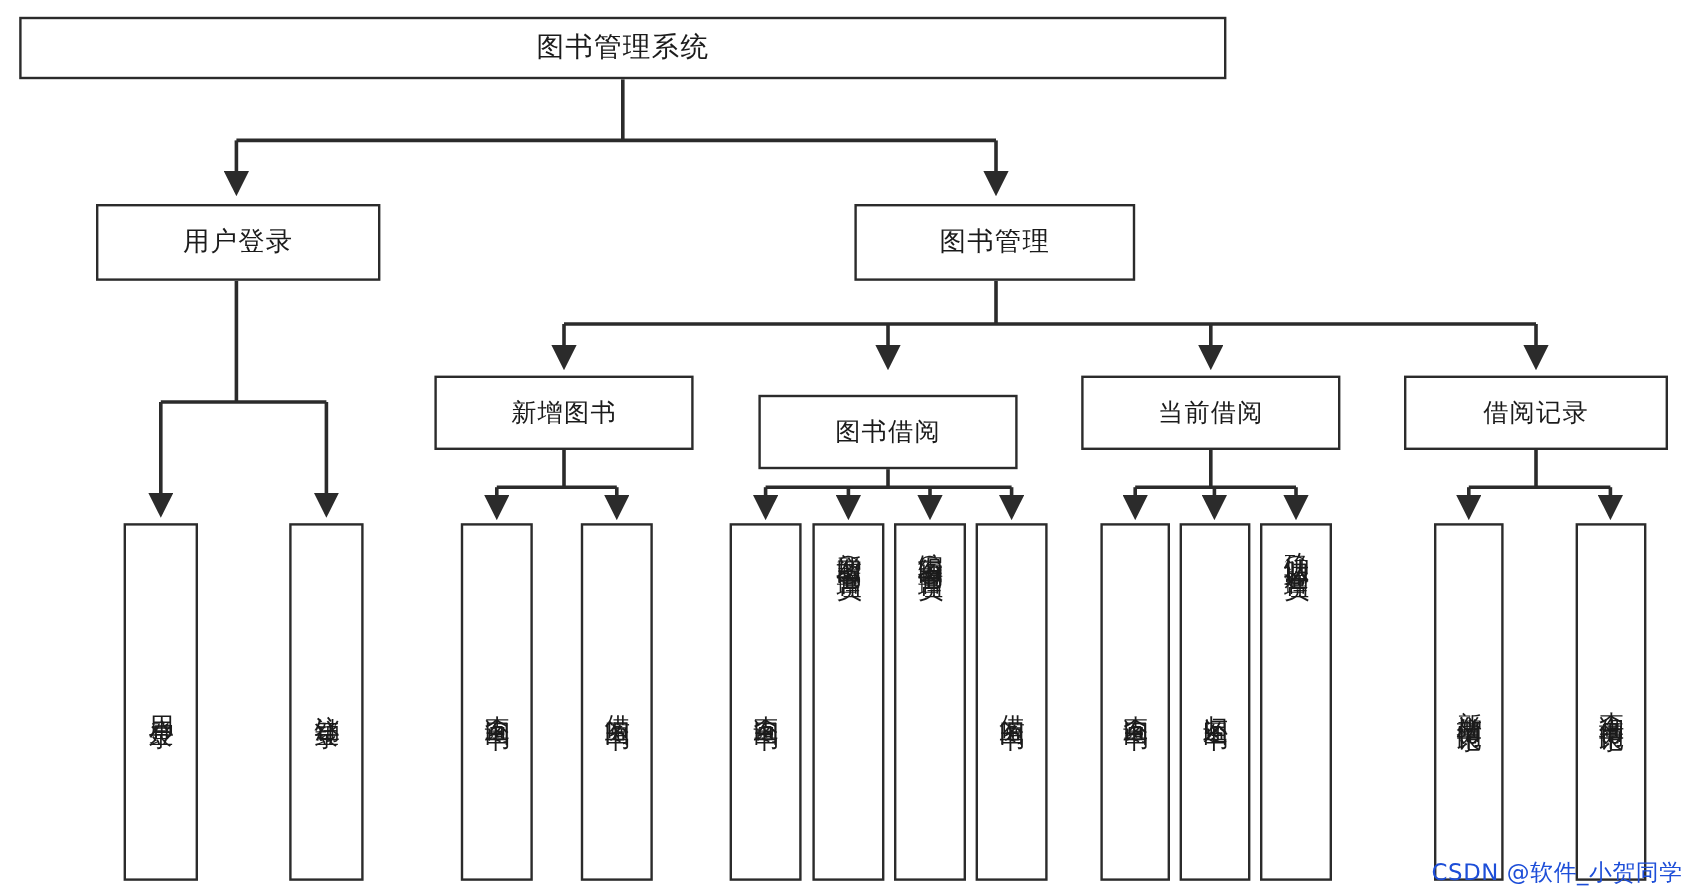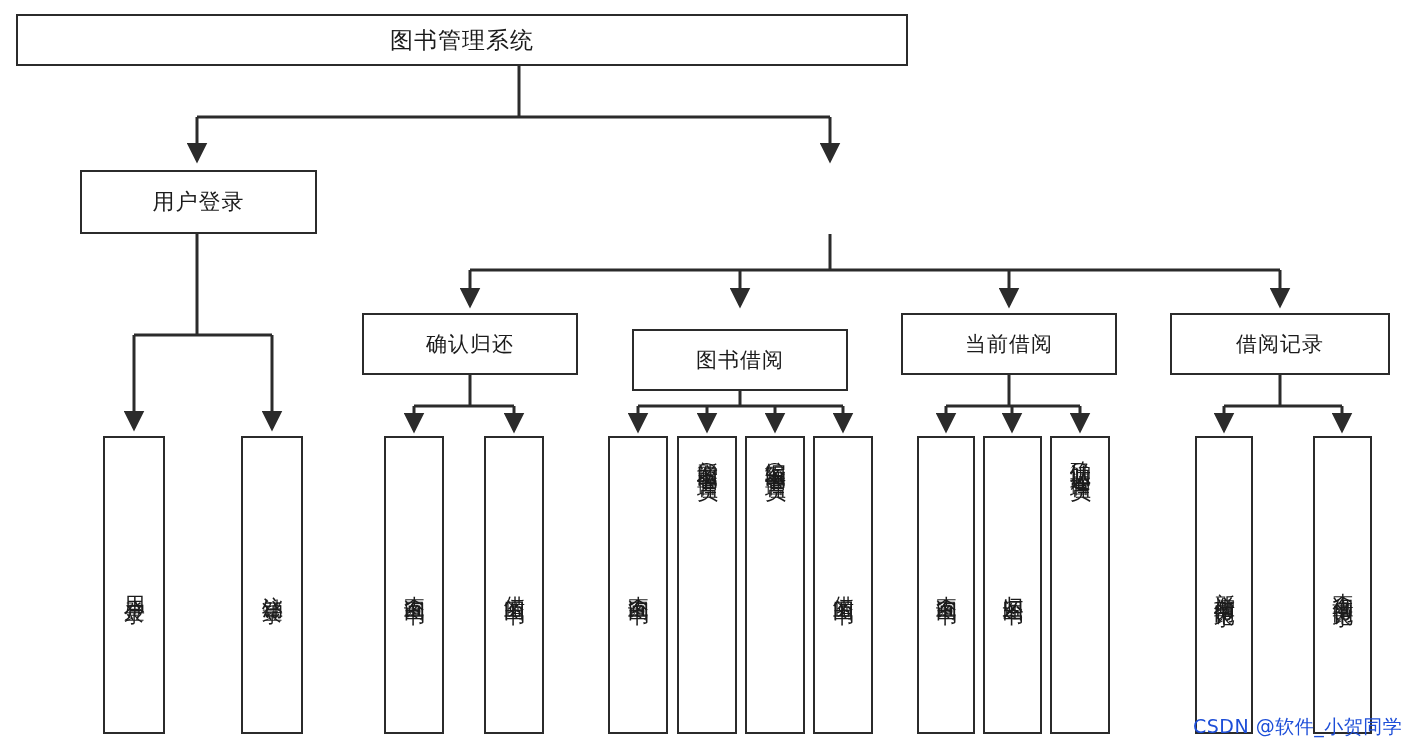--- a/index.html
+++ b/index.html
@@ -117,30 +117,33 @@
       <path d="M 1012 406 L 1012 430" marker-end="url(#arrow)"></path>
       <path d="M 1080 406 L 1080 430" marker-end="url(#arrow)"></path>
 
       <path d="M 1280 375 L 1280 406"></path>
       <path d="M 1224 406 L 1342 406"></path>
       <path d="M 1224 406 L 1224 430" marker-end="url(#arrow)"></path>
       <path d="M 1342 406 L 1342 430" marker-end="url(#arrow)"></path>
     </g>
   </svg>
 
-  <div class="node root" style="left:16px; top:14px; width:892px; height:52px;">
+  <div class="node root" style="left:16px; top:14px; width:1006px; height:52px;">
     <span class="label">图书管理系统</span>
   </div>
 
   <div class="node lvl1" style="left:80px; top:170px; width:237px; height:64px;">
     <span class="label">用户登录</span>
   </div>
+  <div class="node lvl1" style="left:712px; top:170px; width:234px; height:64px;">
+    <span class="label">图书管理</span>
+  </div>
 
   <div class="node lvl2" style="left:362px; top:313px; width:216px; height:62px;">
-    <span class="label">确认归还</span>
+    <span class="label">新增图书</span>
   </div>
   <div class="node lvl2" style="left:632px; top:313px; width:216px; height:62px;margin-top:16px;">
     <span class="label">图书借阅</span>
   </div>
   <div class="node lvl2" style="left:901px; top:313px; width:216px; height:62px;">
     <span class="label">当前借阅</span>
   </div>
   <div class="node lvl2" style="left:1170px; top:313px; width:220px; height:62px;">
     <span class="label">借阅记录</span>
   </div>

